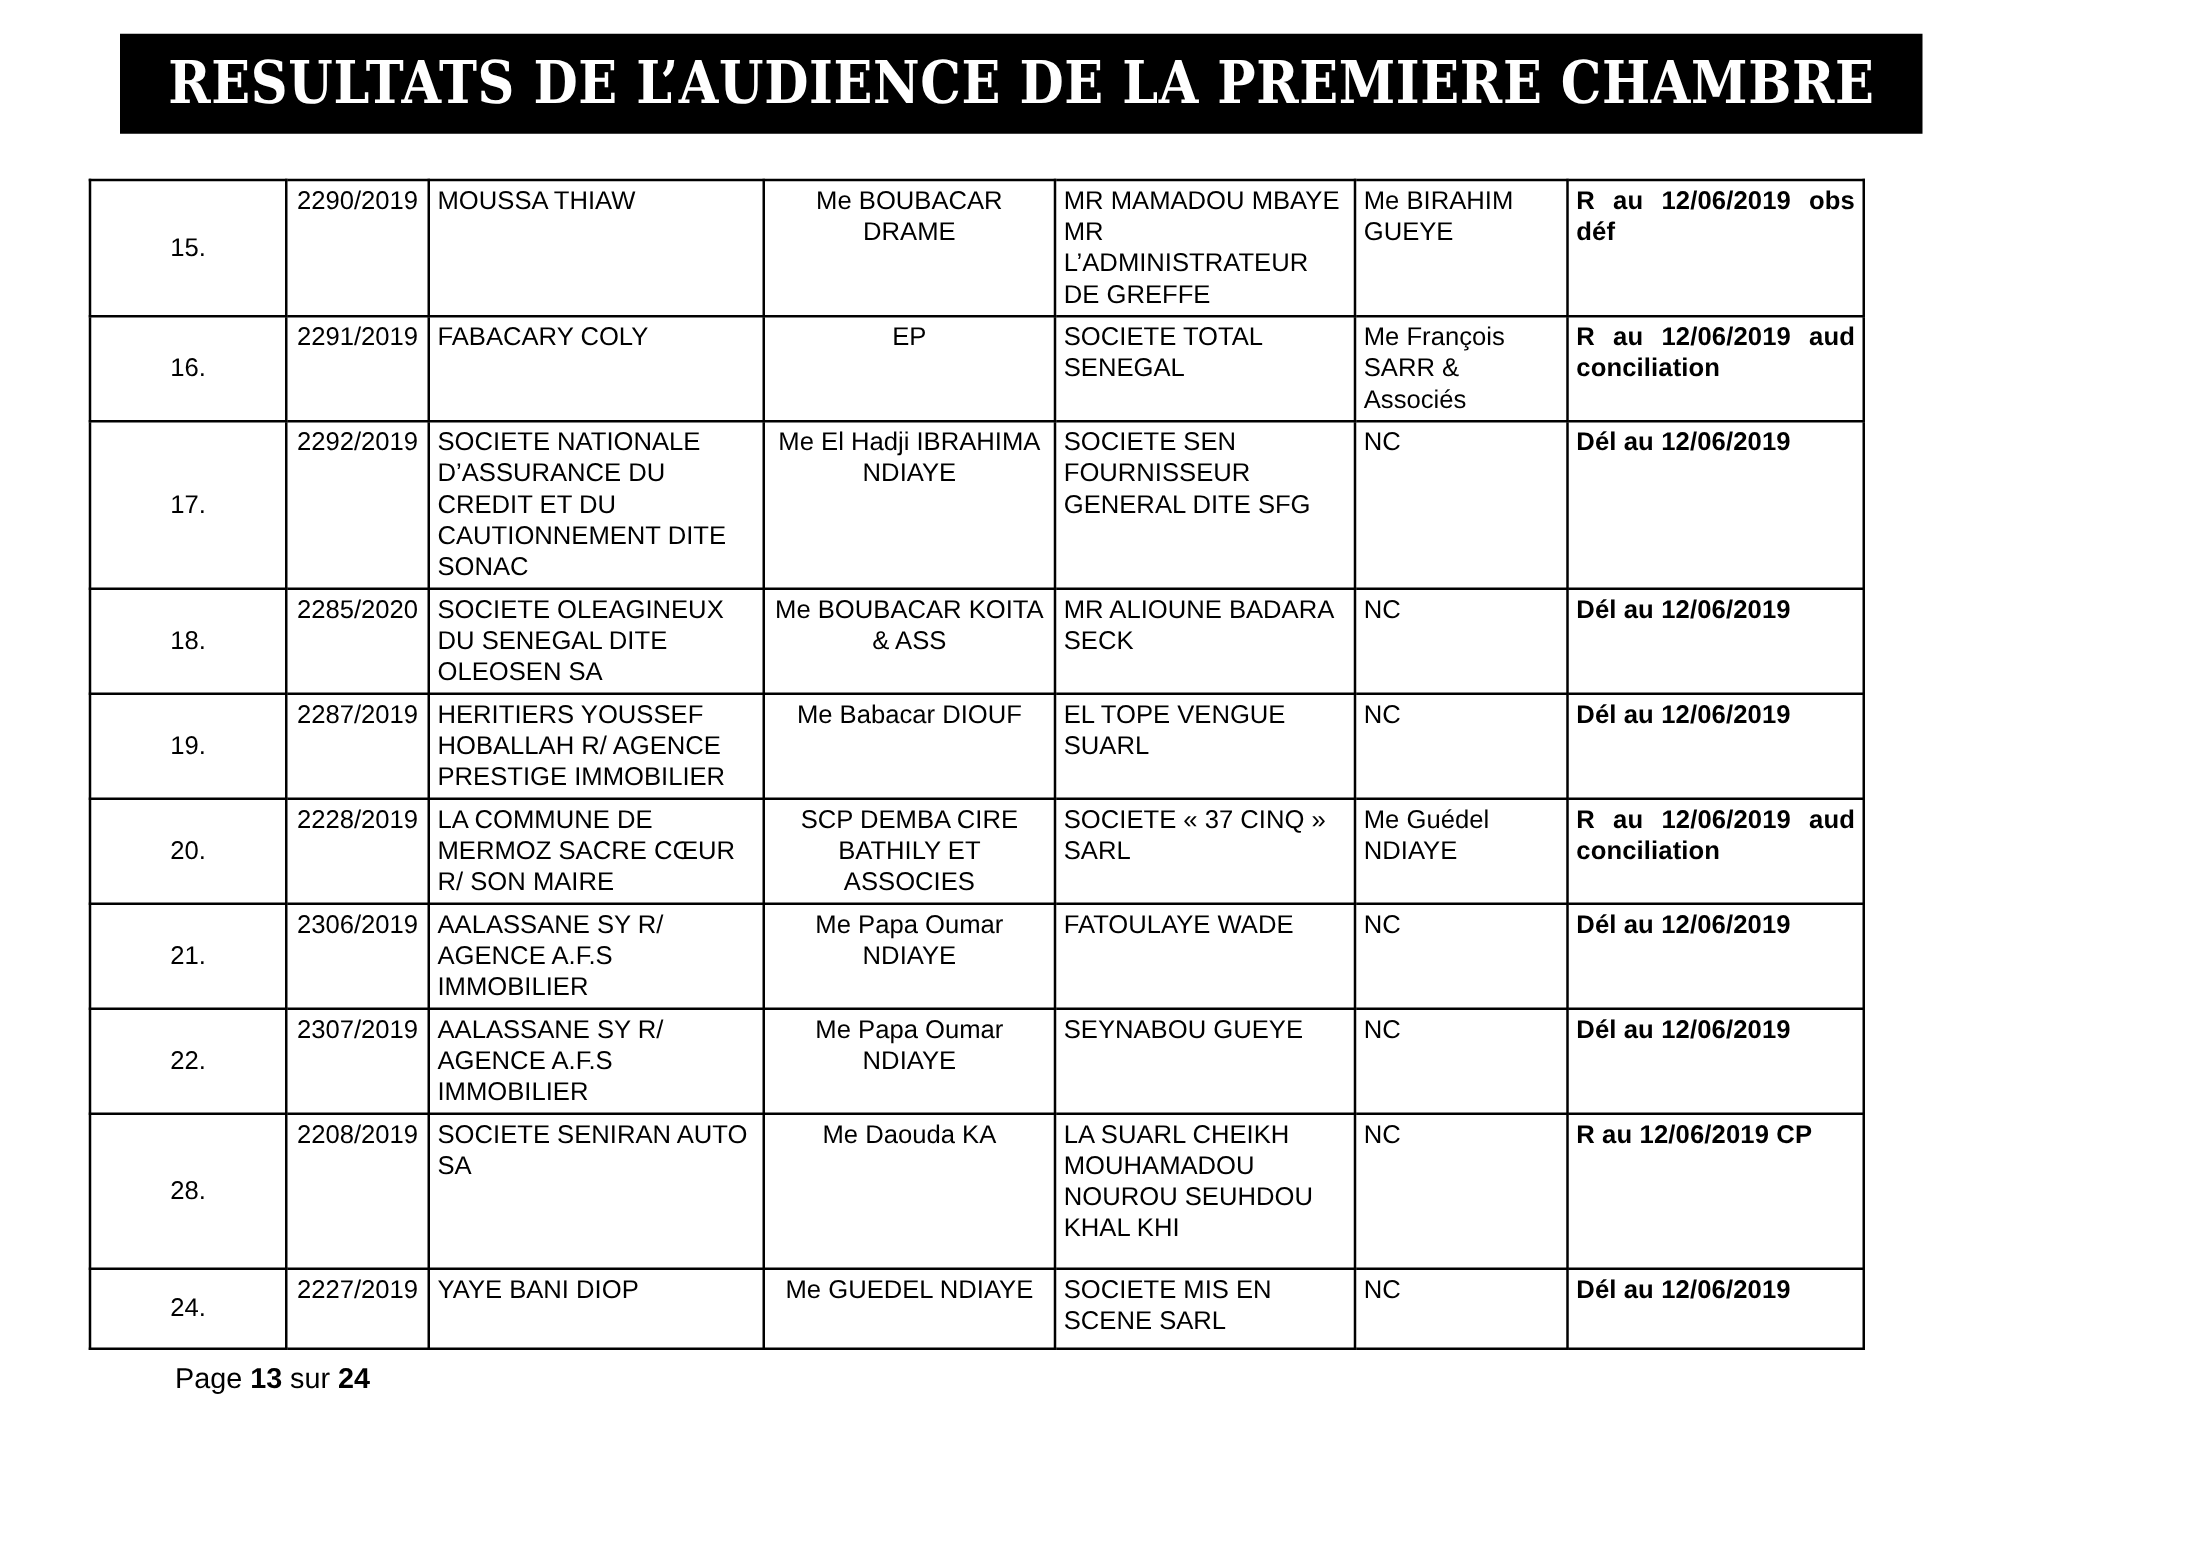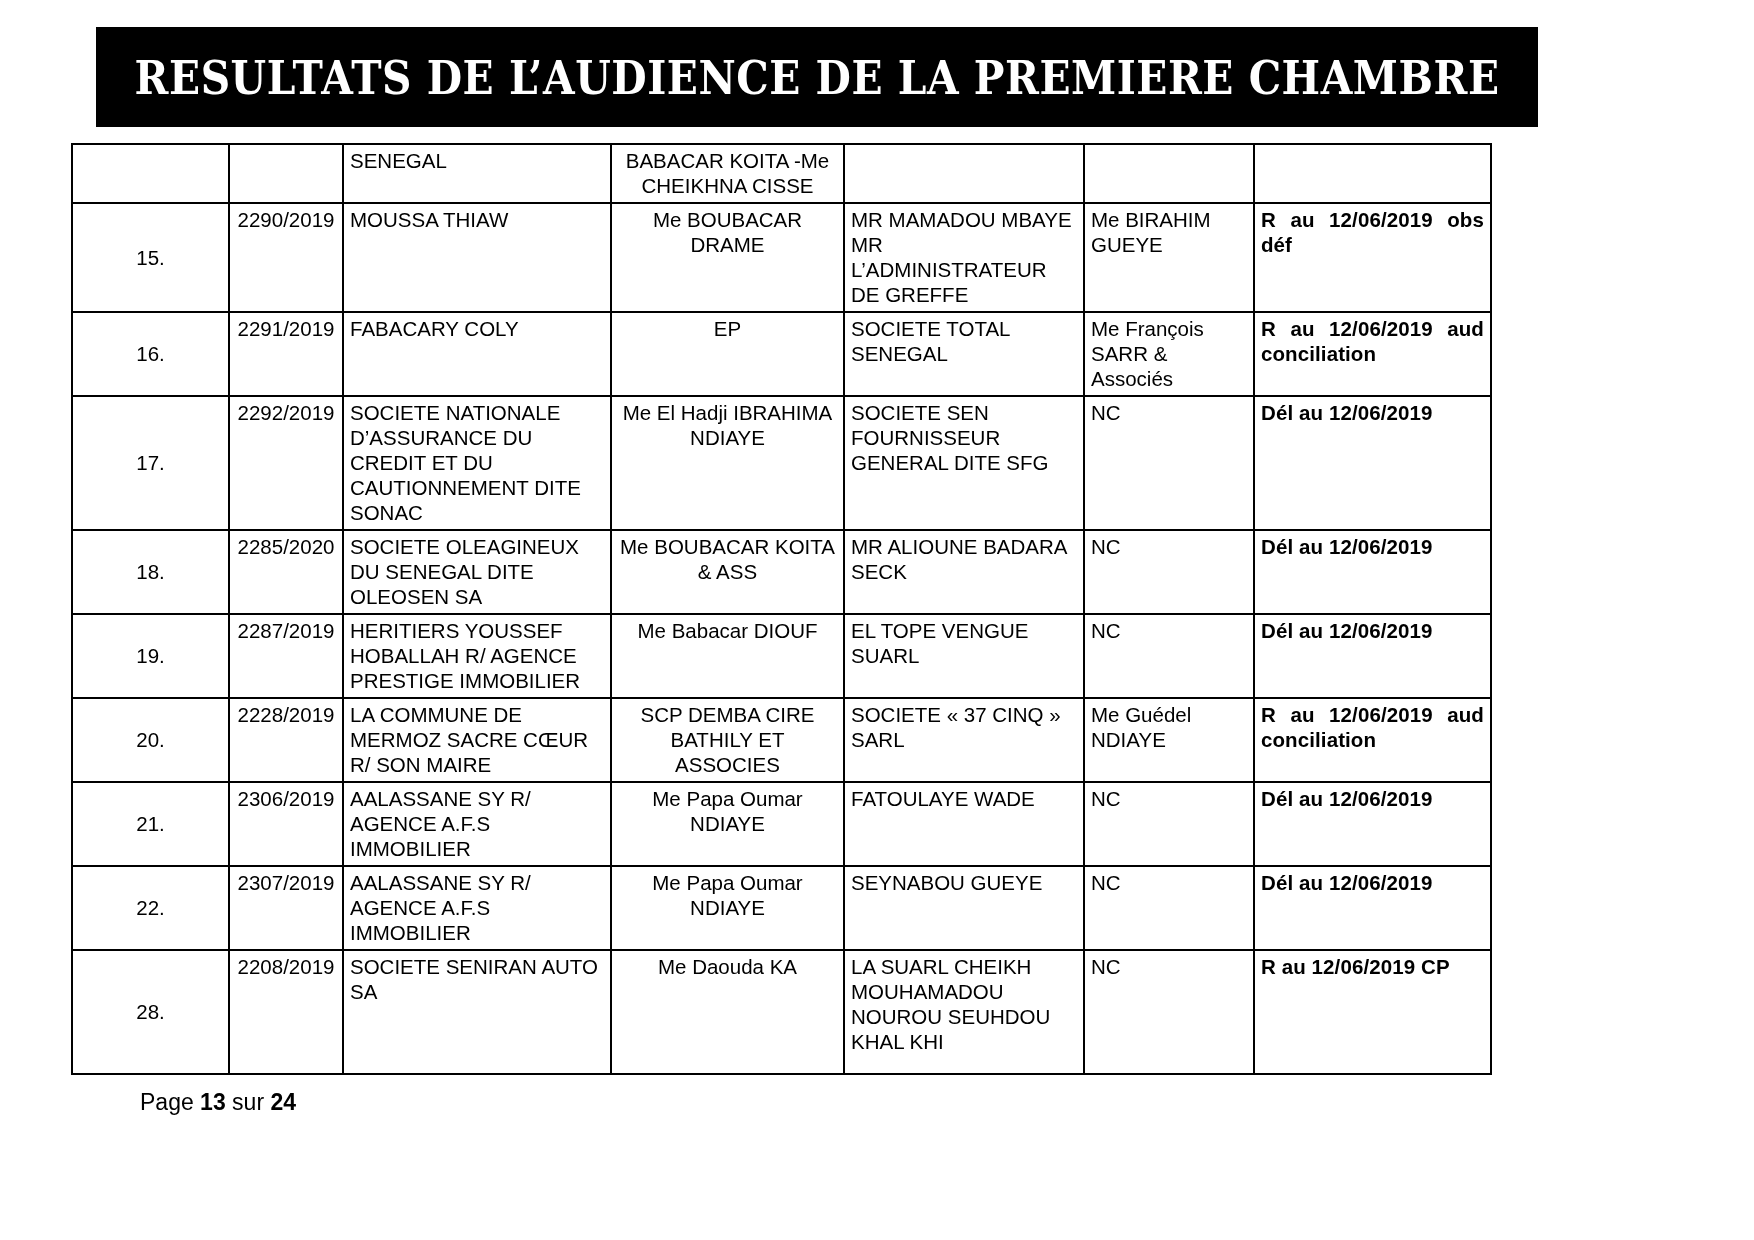--- a/index.html
+++ b/index.html
@@ -15,21 +15,21 @@
     color: #000000;
     overflow: hidden;
   }
 
   
   .banner {
     position: absolute;
     left: 96px;
     top: 27px;
     width: 1442px;
-    height: 100px;
+    height: 80px;
     background: #000000;
     display: flex;
     align-items: center;
     justify-content: center;
   }
   .banner-title {
     color: #ffffff;
     font-family: "DejaVu Serif", serif;
     font-weight: bold;
     font-size: 40px;
@@ -114,29 +114,20 @@
       <col class="c-num">
         <col class="c-case">
         <col class="c-dem">
         <col class="c-avdem">
       <col class="c-def">
         <col class="c-avdef">
         <col class="c-dec">
     </colgroup>
     <tbody>
 
-      <tr style="height:50px">
-        <td class="num-cell"></td>
-        <td class="case-cell"></td>
-        <td class="dem-cell">SENEGAL</td>
-        <td class="avdem-cell">BABACAR KOITA -Me CHEIKHNA CISSE</td>
-        <td class="def-cell"></td>
-        <td class="avdef-cell"></td>
-        <td class="dec-cell"></td>
-      </tr>
 
       <tr style="height:92px">
         <td class="num-cell">15.</td>
         <td class="case-cell">2290/2019</td>
         <td class="dem-cell">MOUSSA THIAW</td>
         <td class="avdem-cell">Me BOUBACAR DRAME</td>
         <td class="def-cell">MR MAMADOU MBAYE MR L’ADMINISTRATEUR DE GREFFE</td>
         <td class="avdef-cell">Me BIRAHIM GUEYE</td>
         <td class="dec-cell">R au 12/06/2019 obs déf</td>
       </tr>
@@ -214,18 +205,27 @@
       <tr style="height:124px">
         <td class="num-cell">28.</td>
         <td class="case-cell">2208/2019</td>
         <td class="dem-cell">SOCIETE SENIRAN AUTO SA</td>
         <td class="avdem-cell big">Me Daouda KA</td>
         <td class="def-cell big">LA SUARL CHEIKH MOUHAMADOU NOUROU SEUHDOU KHAL KHI</td>
         <td class="avdef-cell">NC</td>
         <td class="dec-cell">R au 12/06/2019 CP</td>
       </tr>
 
+      <tr style="height:64px">
+        <td class="num-cell">24.</td>
+        <td class="case-cell">2227/2019</td>
+        <td class="dem-cell">YAYE BANI DIOP</td>
+        <td class="avdem-cell big">Me GUEDEL NDIAYE</td>
+        <td class="def-cell">SOCIETE  MIS EN SCENE SARL</td>
+        <td class="avdef-cell">NC</td>
+        <td class="dec-cell">Dél au 12/06/2019</td>
+      </tr>
 
     </tbody>
   </table>
 </div>
 
 <div class="footer"><span>Page </span><b>13</b><span> sur </span><b>24</b></div>
 
 </body></html>

